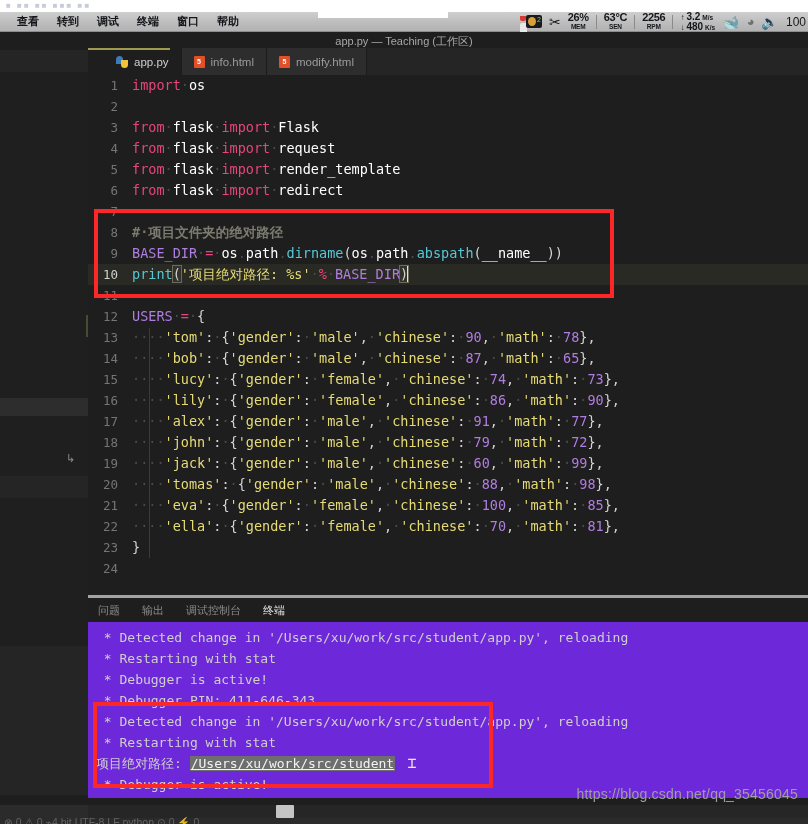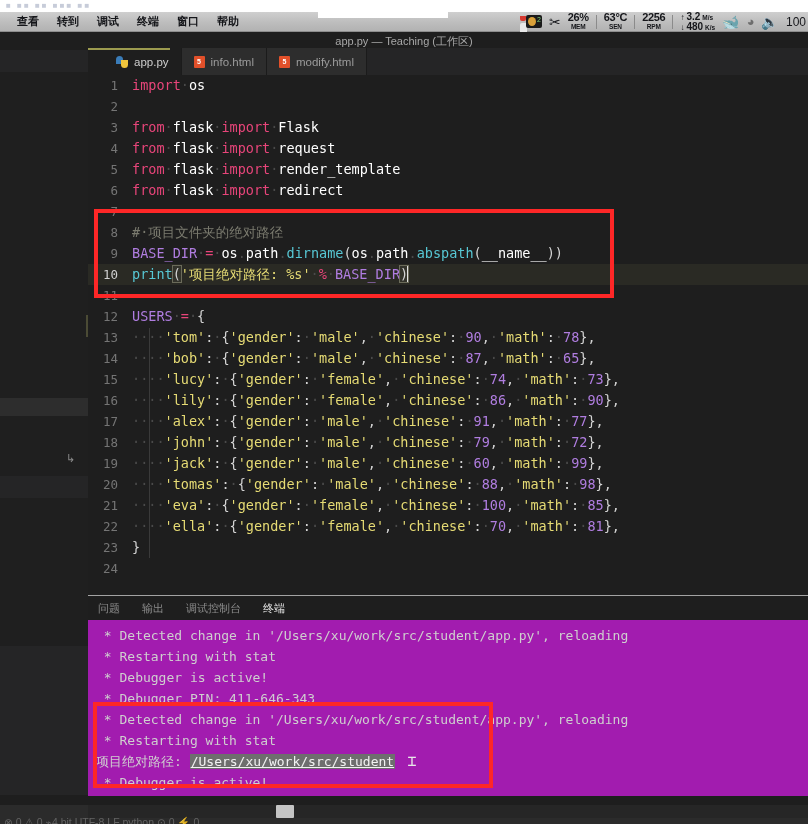--- a/index.html
+++ b/index.html
@@ -164,21 +164,21 @@
   .code-line.cur .ln { color: #d0d0d0; }
   .code-line.cur { background: #2a2a24; }
   .code-line .src { flex: 1 1 auto; color: #d4d4d4; }
 
   .t-kw   { color: #e8457a; }      
   .t-mod  { color: #ffffff; }      
   .t-name { color: #ffffff; }
   .t-id   { color: #b07de0; }      
   .t-fn   { color: #57c7d4; }
   .t-str  { color: #e6db74; }      
-  .t-cmt  { color: #7a7a6e; }      
+  .t-cmt  { color: #7a7a6e; font-weight: bold; }      
   .t-num  { color: #b07de0; }
   .t-punc { color: #d4d4d4; }
   .t-dot  { color: #4a4a4a; }      
   .t-os   { color: #ffffff; }
 
   .caret {
     display: inline-block; width: 1.5px; height: 16px; background: #e0e0e0;
     vertical-align: -3px; margin-left: -1px;
   }
   .bracket-box { outline: 1px solid #6b6b5a; background: rgba(120,120,100,.12); }
@@ -191,37 +191,37 @@
   #redbox-term { left: 93px; top: 702px; width: 400px; height: 86px; }
 
   
   .ind-guide {
     position: absolute; left: 149px; top: 328px; width: 1px; height: 230px; background: #3a3a3a;
   }
 
   
   .panel {
     position: absolute; left: 88px; top: 595px; width: 720px; height: 200px;
-    background: #1e1e1e; border-top: 1px solid #a3a3a3;
+    background: #1e1e1e; border-top: 3px solid #a3a3a3;
   }
   .panel-tabs {
     height: 24px; display: flex; align-items: center; gap: 18px; padding-left: 8px;
     background: #1e1e1e;
   }
   .panel-tab {
     font-size: 11px; color: #8c8c8c; position: relative; padding: 3px 2px; cursor: pointer;
     font-family: "Liberation Sans", sans-serif;
   }
   .panel-tab.active { color: #e3e3e3; }
   .panel-tab.active::after {
     content: ""; position: absolute; left: 0; right: 0; bottom: -3px; height: 1px; background: #b5b5b5;
   }
   .term-body {
     position: absolute; left: 0; top: 24px; width: 720px; height: 176px;
-    background: #a21caf; padding: 5px 0 0 8px; overflow: hidden;
+    background: #6d28d9; padding: 5px 0 0 8px; overflow: hidden;
   }
   .term-line {
     font-family: "DejaVu Sans Mono", monospace; font-size: 13px; line-height: 21px;
     color: #cfcfcf; white-space: pre;
   }
   .hl-path {
     background: #6e6e6e; color: #f2f2f2; padding: 0 1px; text-decoration: underline;
   }
   .ibeam {
     display: inline-block; color: #e8e8e8; font-size: 15px; margin-left: 12px;
@@ -399,20 +399,21 @@
         <div class="term-line"> * Detected change in '/Users/xu/work/src/student/app.py', reloading</div>
         <div class="term-line"> * Restarting with stat</div>
         <div class="term-line"><span>项目绝对路径: </span><span class="hl-path">/Users/xu/work/src/student</span><span class="ibeam">⌶</span></div>
         <div class="term-line"> * Debugger is active!</div>
         <div class="term-line"> * Debugger PIN: 411-646-343</div>
       </div>
   </div>
 
   <div class="redbox" id="redbox-term"></div>
 
+  <div class="watermark">https://blog.csdn.net/qq_35456045</div>
 
   <div class="statusbar">
     <div class="sb-track"></div>
     <div class="sb-scroll"></div>
     <div class="sb-left">⊗ 0 ⚠ 0  ⌁4  bit UTF-8  LF  python   ⊙ 0  ⚡ 0</div>
   </div>
 
 </div>
 
 </body></html>

